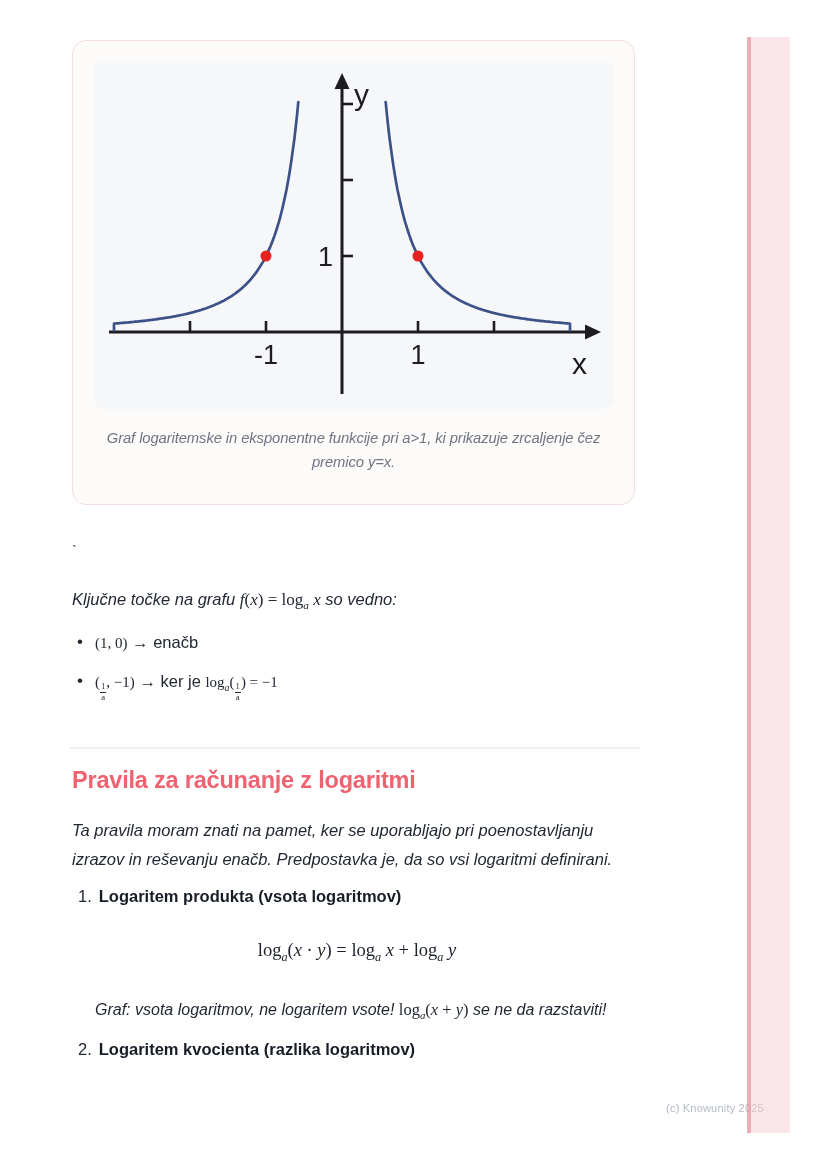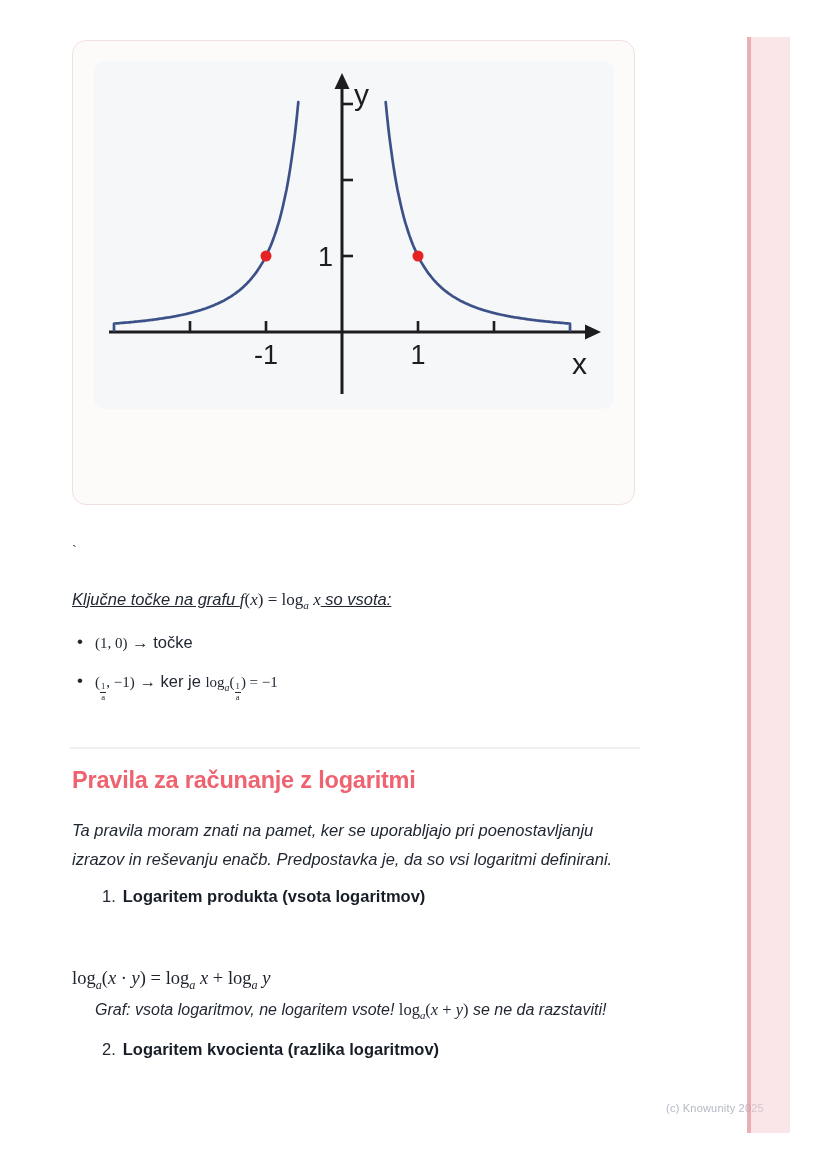--- a/index.html
+++ b/index.html
@@ -31,21 +31,21 @@
   .math i { font-style:italic; }
   .math sub { font-size:0.66em; font-style:italic; }
   .frac {
     display:inline-flex; flex-direction:column; align-items:center;
     font-size:0.58em; line-height:1.08; vertical-align:-0.4em;
     transform:translateY(-0.12em);
   }
   .frac .num { border-bottom:1px solid currentColor; padding:0 1px; }
 
   .intro { position:absolute; left:72px; top:590px; width:570px; font-size:16.5px; }
-  .intro .seg-text { font-style:italic;text-decoration:underline; }
+  .intro .seg-text { font-style:italic; }
   .intro .math { font-size:17px; }
 
   .bullets { position:absolute; left:72px; top:630px; width:570px; list-style:none; }
   .bullets li {
     position:relative; padding-left:23px; margin-bottom:14px;
     font-size:16.5px; line-height:24px; min-height:24px;
   }
   .bullets li::before {
     content:"•"; position:absolute; left:5px; top:0; font-size:17px; color:#222833;
   }
@@ -56,29 +56,29 @@
   .heading {
     position:absolute; left:72px; top:767px; width:570px;
     font-size:23.5px; font-weight:bold; letter-spacing:-0.2px; color:#ef6270;
   }
 
   .para {
     position:absolute; left:72px; top:816px; width:578px;
     font-size:16.5px; line-height:29px; color:#222833;font-style:italic;
   }
 
-  .olitem { position:absolute; left:78px; width:560px; font-size:16.5px;margin-left:24px; }
+  .olitem { position:absolute; left:78px; width:560px; font-size:16.5px; }
   .olitem .num { margin-right:7px; }
   .olitem b { color:#171d27; }
   #oli-1 { top:887px; }
   #oli-2 { top:1040px; }
 
   .formula {
     position:absolute; left:72px; top:940px; width:570px;
-    text-align:left; font-size:18.5px; color:#1d222c;margin-top:28px;
+    text-align:center; font-size:18.5px; color:#1d222c;
   }
 
   .pazi { position:absolute; left:95px; top:1000px; width:545px; font-size:16px; }
   .pazi .seg-text { font-style:italic; }
   .pazi .math { font-size:16.5px; }
 
   .watermark {
     position:absolute; left:655px; top:1102px; width:120px;
     text-align:center; font-size:11px; color:#b4bac3; letter-spacing:0.2px;
   }
@@ -112,28 +112,29 @@
         <text x="324" y="303" text-anchor="middle" font-size="27" fill="#1d1d1f">1</text>
         <text x="239" y="205" text-anchor="end" font-size="27" fill="#1d1d1f">1</text>
         <text x="478" y="313" font-size="30" fill="#1d1d1f">x</text>
         <text x="260" y="44" font-size="30" fill="#1d1d1f">y</text>
         <path d="M291.7 41.1 L293.0 54.4 L294.3 66.5 L295.6 77.7 L297.0 87.9 L298.3 97.4 L299.6 106.1 L300.9 114.2 L302.2 121.7 L303.5 128.7 L304.9 135.2 L306.2 141.3 L307.5 147.0 L308.8 152.3 L310.1 157.3 L311.4 161.9 L312.8 166.3 L314.1 170.5 L315.4 174.4 L316.7 178.0 L318.0 181.5 L319.3 184.8 L320.7 187.9 L322.0 190.8 L323.3 193.6 L324.6 196.2 L325.9 198.7 L327.2 201.1 L328.6 203.4 L329.9 205.5 L331.2 207.6 L332.5 209.5 L333.8 211.4 L335.1 213.2 L336.5 214.9 L337.8 216.5 L339.1 218.1 L340.4 219.6 L341.7 221.0 L343.0 222.4 L344.4 223.7 L345.7 225.0 L347.0 226.2 L348.3 227.4 L349.6 228.5 L350.9 229.6 L352.3 230.6 L353.6 231.6 L354.9 232.6 L356.2 233.5 L357.5 234.4 L358.8 235.3 L360.2 236.1 L361.5 236.9 L362.8 237.7 L364.1 238.4 L365.4 239.2 L366.7 239.9 L368.1 240.5 L369.4 241.2 L370.7 241.8 L372.0 242.5 L373.3 243.0 L374.6 243.6 L376.0 244.2 L377.3 244.7 L378.6 245.3 L379.9 245.8 L381.2 246.3 L382.5 246.7 L383.9 247.2 L385.2 247.7 L386.5 248.1 L387.8 248.5 L389.1 249.0 L390.4 249.4 L391.7 249.8 L393.1 250.1 L394.4 250.5 L395.7 250.9 L397.0 251.2 L398.3 251.6 L399.6 251.9 L401.0 252.2 L402.3 252.6 L403.6 252.9 L404.9 253.2 L406.2 253.5 L407.5 253.8 L408.9 254.0 L410.2 254.3 L411.5 254.6 L412.8 254.8 L414.1 255.1 L415.4 255.3 L416.8 255.6 L418.1 255.8 L419.4 256.1 L420.7 256.3 L422.0 256.5 L423.3 256.7 L424.7 256.9 L426.0 257.1 L427.3 257.3 L428.6 257.5 L429.9 257.7 L431.2 257.9 L432.6 258.1 L433.9 258.3 L435.2 258.5 L436.5 258.6 L437.8 258.8 L439.1 259.0 L440.5 259.1 L441.8 259.3 L443.1 259.5 L444.4 259.6 L445.7 259.8 L447.0 259.9 L448.4 260.1 L449.7 260.2 L451.0 260.3 L452.3 260.5 L453.6 260.6 L454.9 260.7 L456.3 260.9 L457.6 261.0 L458.9 261.1 L460.2 261.3 L461.5 261.4 L462.8 261.5 L464.2 261.6 L465.5 261.7 L466.8 261.8 L468.1 261.9 L469.4 262.0 L470.7 262.2 L472.1 262.3 L473.4 262.4 L474.7 262.5 L476.0 262.6 L476.0 269.5" fill="none" stroke="#3c5188" stroke-width="2.7" stroke-linejoin="round" stroke-linecap="round"></path>
         <path d="M204.3 41.1 L203.0 54.4 L201.7 66.5 L200.4 77.7 L199.0 87.9 L197.7 97.4 L196.4 106.1 L195.1 114.2 L193.8 121.7 L192.5 128.7 L191.1 135.2 L189.8 141.3 L188.5 147.0 L187.2 152.3 L185.9 157.3 L184.6 161.9 L183.2 166.3 L181.9 170.5 L180.6 174.4 L179.3 178.0 L178.0 181.5 L176.7 184.8 L175.3 187.9 L174.0 190.8 L172.7 193.6 L171.4 196.2 L170.1 198.7 L168.8 201.1 L167.4 203.4 L166.1 205.5 L164.8 207.6 L163.5 209.5 L162.2 211.4 L160.9 213.2 L159.5 214.9 L158.2 216.5 L156.9 218.1 L155.6 219.6 L154.3 221.0 L153.0 222.4 L151.6 223.7 L150.3 225.0 L149.0 226.2 L147.7 227.4 L146.4 228.5 L145.1 229.6 L143.7 230.6 L142.4 231.6 L141.1 232.6 L139.8 233.5 L138.5 234.4 L137.2 235.3 L135.8 236.1 L134.5 236.9 L133.2 237.7 L131.9 238.4 L130.6 239.2 L129.3 239.9 L127.9 240.5 L126.6 241.2 L125.3 241.8 L124.0 242.5 L122.7 243.0 L121.4 243.6 L120.0 244.2 L118.7 244.7 L117.4 245.3 L116.1 245.8 L114.8 246.3 L113.5 246.7 L112.2 247.2 L110.8 247.7 L109.5 248.1 L108.2 248.5 L106.9 249.0 L105.6 249.4 L104.3 249.8 L102.9 250.1 L101.6 250.5 L100.3 250.9 L99.0 251.2 L97.7 251.6 L96.4 251.9 L95.0 252.2 L93.7 252.6 L92.4 252.9 L91.1 253.2 L89.8 253.5 L88.5 253.8 L87.1 254.0 L85.8 254.3 L84.5 254.6 L83.2 254.8 L81.9 255.1 L80.6 255.3 L79.2 255.6 L77.9 255.8 L76.6 256.1 L75.3 256.3 L74.0 256.5 L72.7 256.7 L71.3 256.9 L70.0 257.1 L68.7 257.3 L67.4 257.5 L66.1 257.7 L64.8 257.9 L63.4 258.1 L62.1 258.3 L60.8 258.5 L59.5 258.6 L58.2 258.8 L56.9 259.0 L55.5 259.1 L54.2 259.3 L52.9 259.5 L51.6 259.6 L50.3 259.8 L49.0 259.9 L47.6 260.1 L46.3 260.2 L45.0 260.3 L43.7 260.5 L42.4 260.6 L41.1 260.7 L39.7 260.9 L38.4 261.0 L37.1 261.1 L35.8 261.3 L34.5 261.4 L33.2 261.5 L31.8 261.6 L30.5 261.7 L29.2 261.8 L27.9 261.9 L26.6 262.0 L25.3 262.2 L23.9 262.3 L22.6 262.4 L21.3 262.5 L20.0 262.6 L20.0 269.5" fill="none" stroke="#3c5188" stroke-width="2.7" stroke-linejoin="round" stroke-linecap="round"></path>
         <circle cx="172" cy="195" r="5.5" fill="#e62323"></circle>
         <circle cx="324" cy="195" r="5.5" fill="#e62323"></circle>
       </svg>
   </div>
+  <div class="caption">Graf logaritemske in eksponentne funkcije pri a&gt;1, ki prikazuje zrcaljenje čez premico y=x.</div>
 </div>
 
 <div class="stray">`</div>
 
-<div class="intro"><span class="seg-text">Ključne točke na grafu </span><span class="math"><i>f</i><span>(</span><i>x</i><span>) = log</span><sub>a</sub><span> </span><i>x</i></span><span class="seg-text"> so vsota:</span></div>
+<div class="intro"><span class="seg-text">Ključne točke na grafu </span><span class="math"><i>f</i><span>(</span><i>x</i><span>) = log</span><sub>a</sub><span> </span><i>x</i></span><span class="seg-text"> so vedno:</span></div>
 
 <ul class="bullets">
-  <li><span class="math"><span>(1, 0)</span></span><span class="seg-text"> → točke</span></li>
+  <li><span class="math"><span>(1, 0)</span></span><span class="seg-text"> → enačb</span></li>
   <li><span class="math"><span>(</span><span class="frac">
           <span class="num">1</span>
           <span class="den">a</span>
         </span><span>, −1)</span></span><span class="seg-text"> → ker je </span><span class="math"><span>log</span><sub>a</sub><span>(</span><span class="frac">
           <span class="num">1</span>
           <span class="den">a</span>
         </span><span>) = −1</span></span></li>
 </ul>
 
 <hr class="divider">

